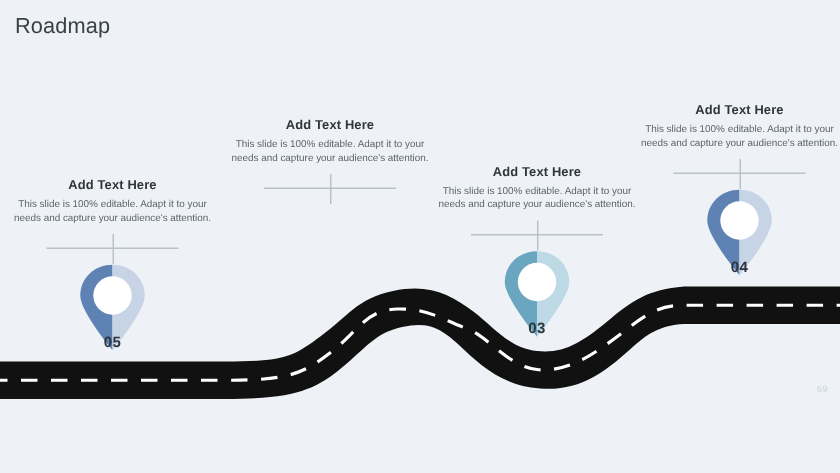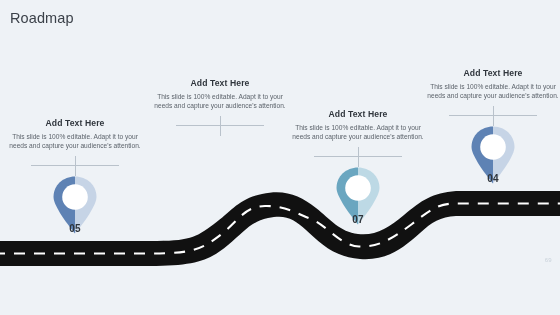--- a/index.html
+++ b/index.html
@@ -211,21 +211,21 @@
     <div class="connector">
       <div class="hline"></div>
       <div class="vline"></div>
     </div>
     <div class="pin-wrap">
       <svg class="pin" viewBox="0 0 46 58">
         <path d="M23 57.5 C23 57.5 1.5 32 1.5 21 C1.5 9.2 11.2 0.5 23 0.5 Z" fill="#6aa6c0"></path>
         <path d="M23 57.5 C23 57.5 44.5 32 44.5 21 C44.5 9.2 34.8 0.5 23 0.5 Z" fill="#bdd9e5"></path>
         <circle cx="23" cy="21" r="12.8" fill="#ffffff"></circle>
       </svg>
-      <div class="pin-num">07</div>
+      <div class="pin-num">03</div>
     </div>
   </div>
 
   <div class="milestone" style="left:418px; top:68px;">
     <div class="ms-text">
       <p class="ms-heading">Add Text Here</p>
       <p class="ms-body">This slide is 100% editable. Adapt it to your needs and capture your audience's attention.</p>
     </div>
     <div class="connector">
       <div class="hline"></div>

